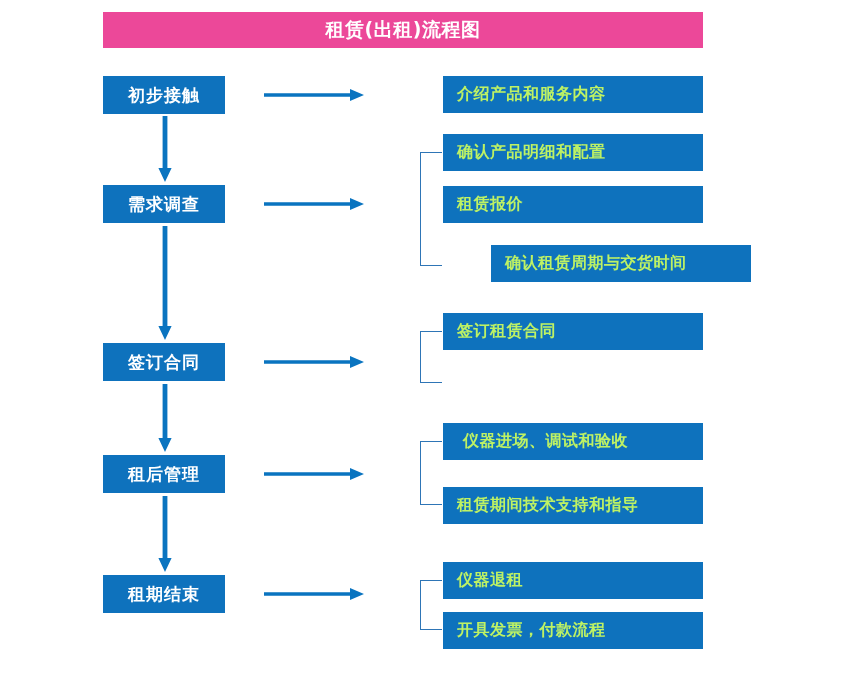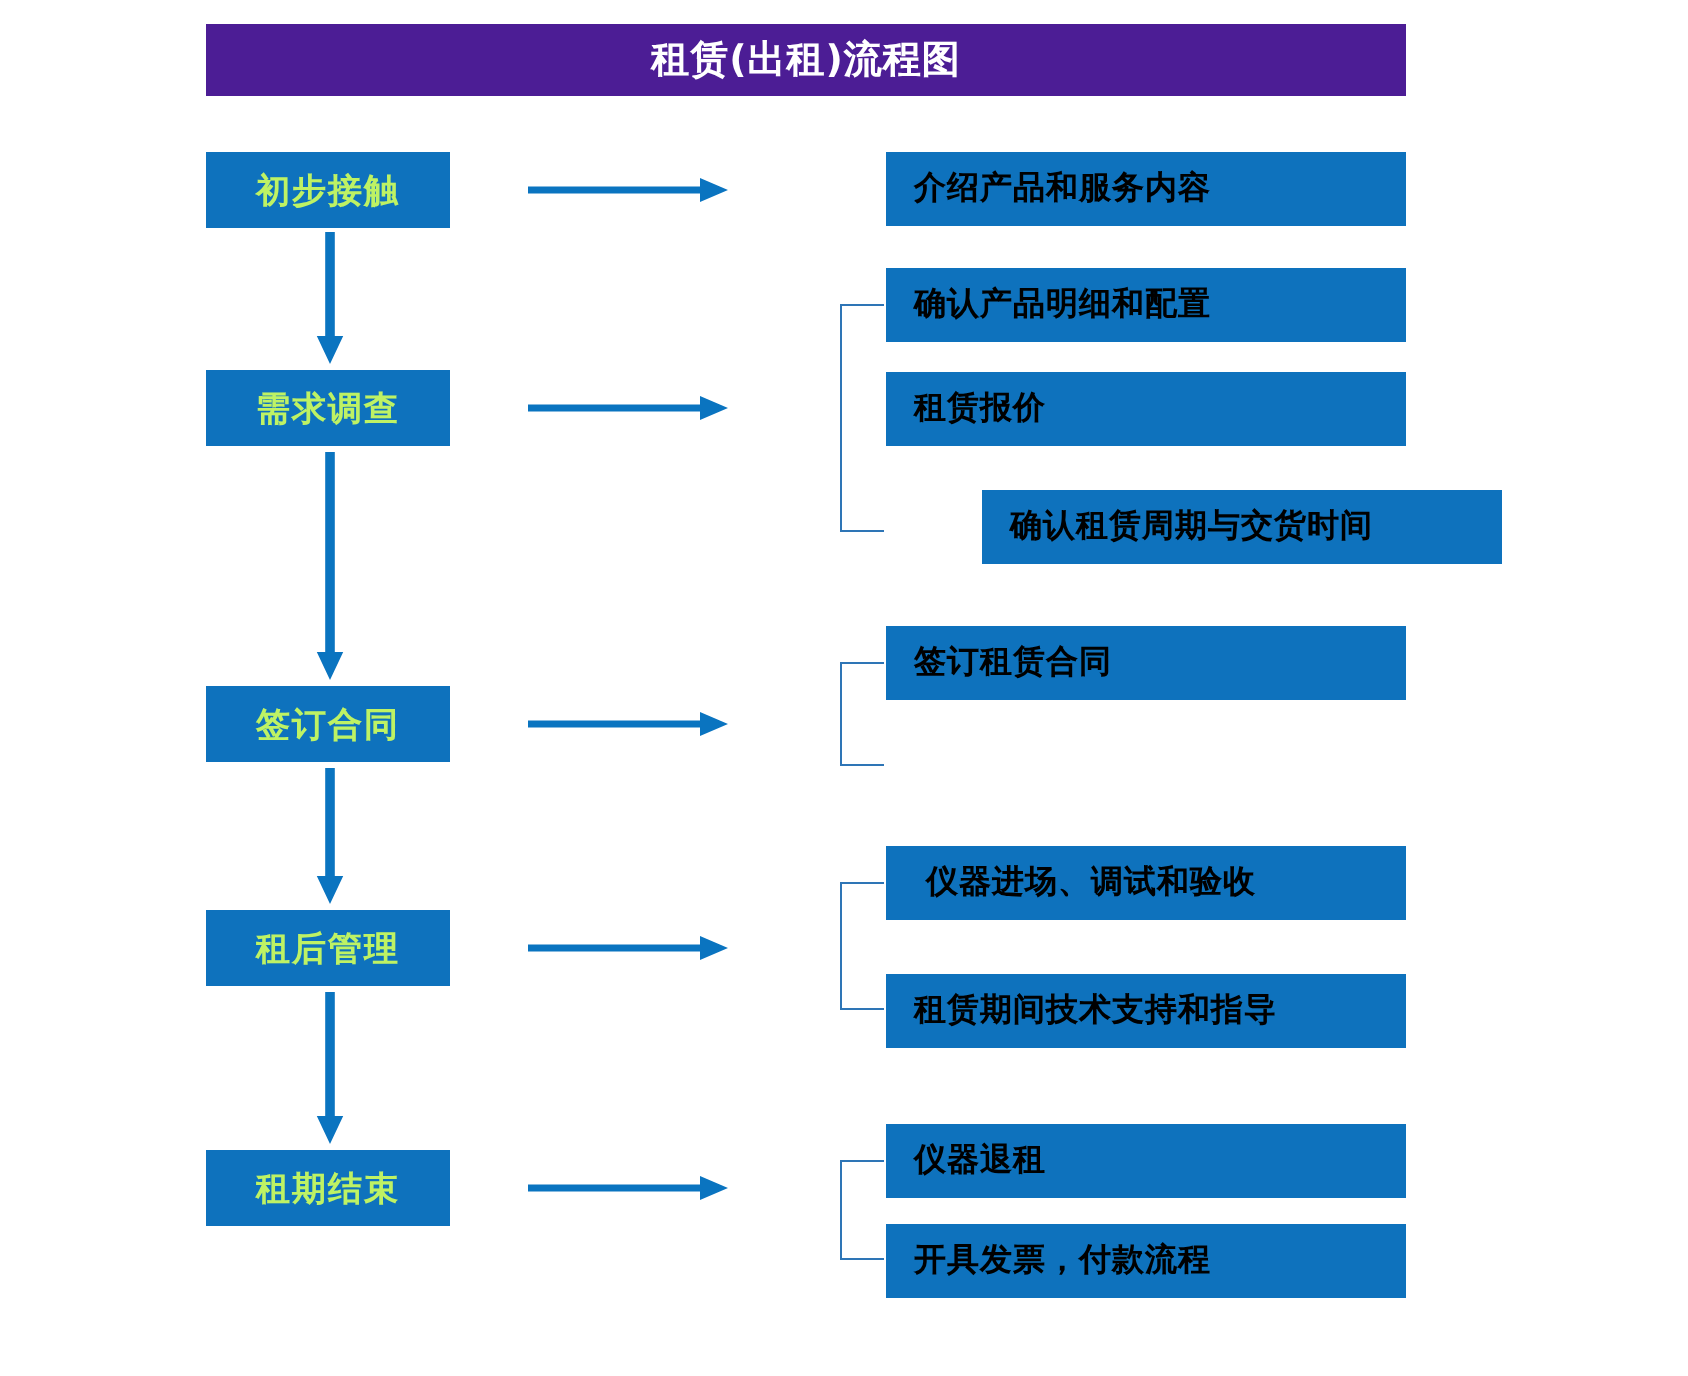--- a/index.html
+++ b/index.html
@@ -17,49 +17,49 @@
     position: relative;
     width: 844px;
     height: 688px;
   }
   .title-bar {
     position: absolute;
     left: 103px;
     top: 12px;
     width: 600px;
     height: 36px;
-    background: #4c1d95;
+    background: #ec4899;
     color: #ffffff;
     font-size: 19px;
     font-weight: bold;
     display: flex;
     align-items: center;
     justify-content: center;
     letter-spacing: 0.5px;
   }
   .stage-box {
     position: absolute;
     width: 122px;
     height: 38px;
     background: #0E72BD;
-    color: #bef264;
+    color: #ffffff;
     font-size: 17px;
     font-weight: bold;
     display: flex;
     align-items: center;
     justify-content: center;
     letter-spacing: 1px;
   }
   .detail-box {
     position: absolute;
     left: 443px;
     width: 260px;
     height: 37px;
     background: #0E72BD;
-    color: #000000;
+    color: #bef264;
     font-size: 16px;
     font-weight: bold;
     display: flex;
     align-items: center;
     padding-left: 14px;
     box-sizing: border-box;
     letter-spacing: 0.5px;
   }
   .h-arrow {
     position: absolute;

